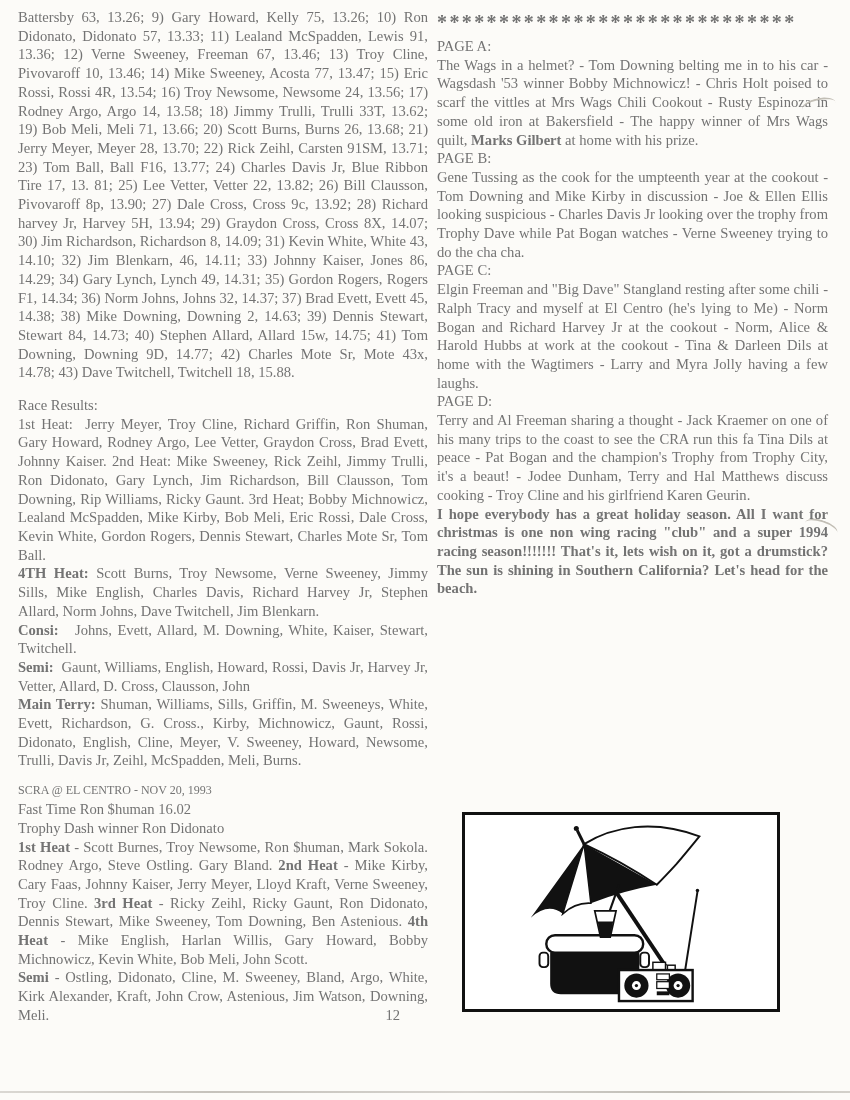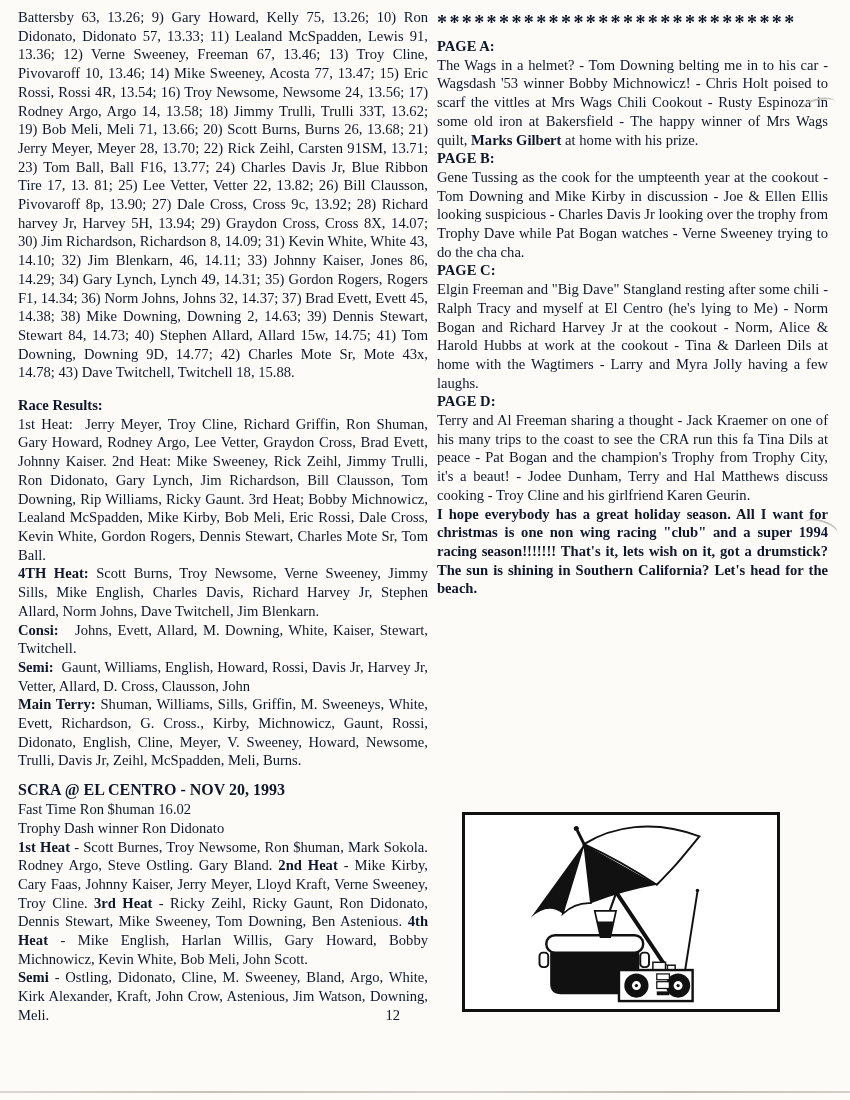--- a/index.html
+++ b/index.html
@@ -1,26 +1,26 @@
 <!DOCTYPE html>
 <html><head>
 <meta charset="utf-8">
 <style>
   html,body{margin:0;padding:0;background:#fcfbf8;}
   .page{position:relative;width:850px;height:1100px;background:#fcfbf8;overflow:hidden;
-        font-family:"Liberation Serif",serif;color:#0f172a;}
+        font-family:"Liberation Serif",serif;color:#737373;}
   .col{position:absolute;top:8px;font-size:14.6px;line-height:18.7px;text-align:justify;}
   #left-col{left:18px;width:410px;}
   #right-col{left:437px;width:391px;}
   p{margin:0;position:relative;}
   p.indent{text-indent:16px;}
   p.line{text-align:left;}
   .b{font-weight:bold;}
-  .heading{font-weight:bold;}
-  .heading.h2{font-size:16px;line-height:20px;}
+  .heading{font-weight:normal;}
+  .heading.h2{font-size:12px;line-height:20px;}
   .stars{font-weight:bold;font-size:20px;line-height:22px;letter-spacing:2.4px;
          white-space:nowrap;overflow:hidden;margin:3px 0 4px 0;}
   .mt10{margin-top:10px;}
   .mt14{margin-top:14px;}
   .pagenum{position:absolute;right:28px;bottom:0;font-weight:normal;margin-top:25px;}
   .illustration-box{position:absolute;left:462px;top:812px;width:312px;height:194px;
         border:3px solid #111;background:#fff;}
   .scan-line{position:absolute;left:0;top:1091px;width:850px;height:2px;
         background:linear-gradient(to right,#cfccc6,#b3afa7 25%,#c9c6c0 55%,#aba89f 80%,#c5c2bb);
         opacity:.75;}

